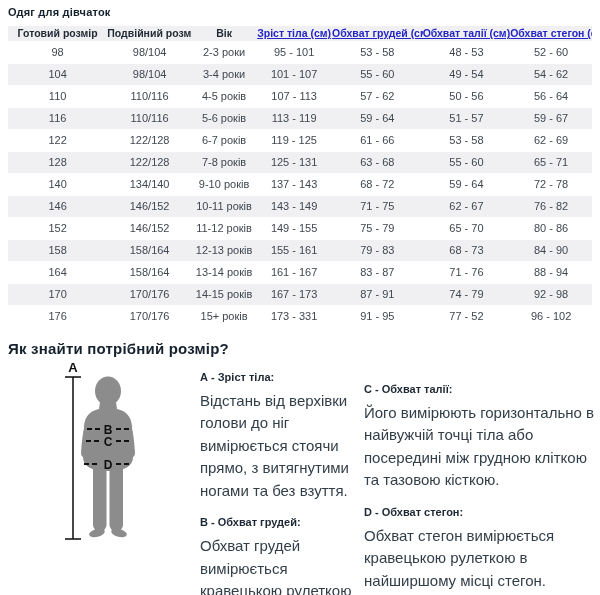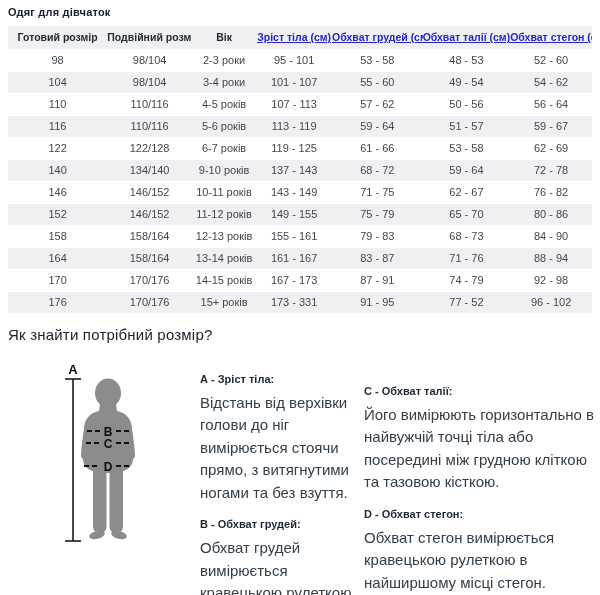--- a/index.html
+++ b/index.html
@@ -15,21 +15,21 @@
     color: #16212e;
     margin: 2px 0 8px 0;
     letter-spacing: 0.2px;
   }
   table.size-table {
     width: 100%;
     border-collapse: collapse;
     table-layout: fixed;
   }
   table.size-table th {
-    height: 23px;
+    height: 15px;
     background: #f0f0f3;
     font-size: 10.5px;
     font-weight: bold;
     color: #222b35;
     text-align: center;
     white-space: nowrap;
     overflow: hidden;
     border-bottom: 1px solid #ffffff;
   }
   table.size-table th .hlink {
@@ -48,23 +48,23 @@
   table.size-table tbody tr:nth-child(even) { background: #f0f0f3; }
   .col-1 { width: 17%; }
   .col-2 { width: 14.5%; }
   .col-3 { width: 11%; }
   .col-4 { width: 13%; }
   .col-5 { width: 15.5%; }
   .col-6 { width: 15%; }
   .col-7 { width: 14%; }
   .guide-title {
     font-size: 15px;
-    font-weight: normal;
+    font-weight: bold;
     color: #16212e;
-    margin: 12px 0 20px 0;
+    margin: 12px 0 4px 0;
     letter-spacing: 0.2px;
   }
   .guide-content {
     display: flex;
     align-items: flex-start;
   }
   .figure-wrap {
     width: 130px;
     margin-left: 52px;
     flex: 0 0 auto;
@@ -161,20 +161,29 @@
       <tr>
         <td>122</td>
         <td>122/128</td>
         <td>6-7 років</td>
         <td>119 - 125</td>
         <td>61 - 66</td>
         <td>53 - 58</td>
         <td>62 - 69</td>
       </tr>
 
+      <tr>
+        <td>128</td>
+        <td>122/128</td>
+        <td>7-8 років</td>
+        <td>125 - 131</td>
+        <td>63 - 68</td>
+        <td>55 - 60</td>
+        <td>65 - 71</td>
+      </tr>
 
 
       <tr>
         <td>140</td>
         <td>134/140</td>
         <td>9-10 років</td>
         <td>137 - 143</td>
         <td>68 - 72</td>
         <td>59 - 64</td>
         <td>72 - 78</td>

